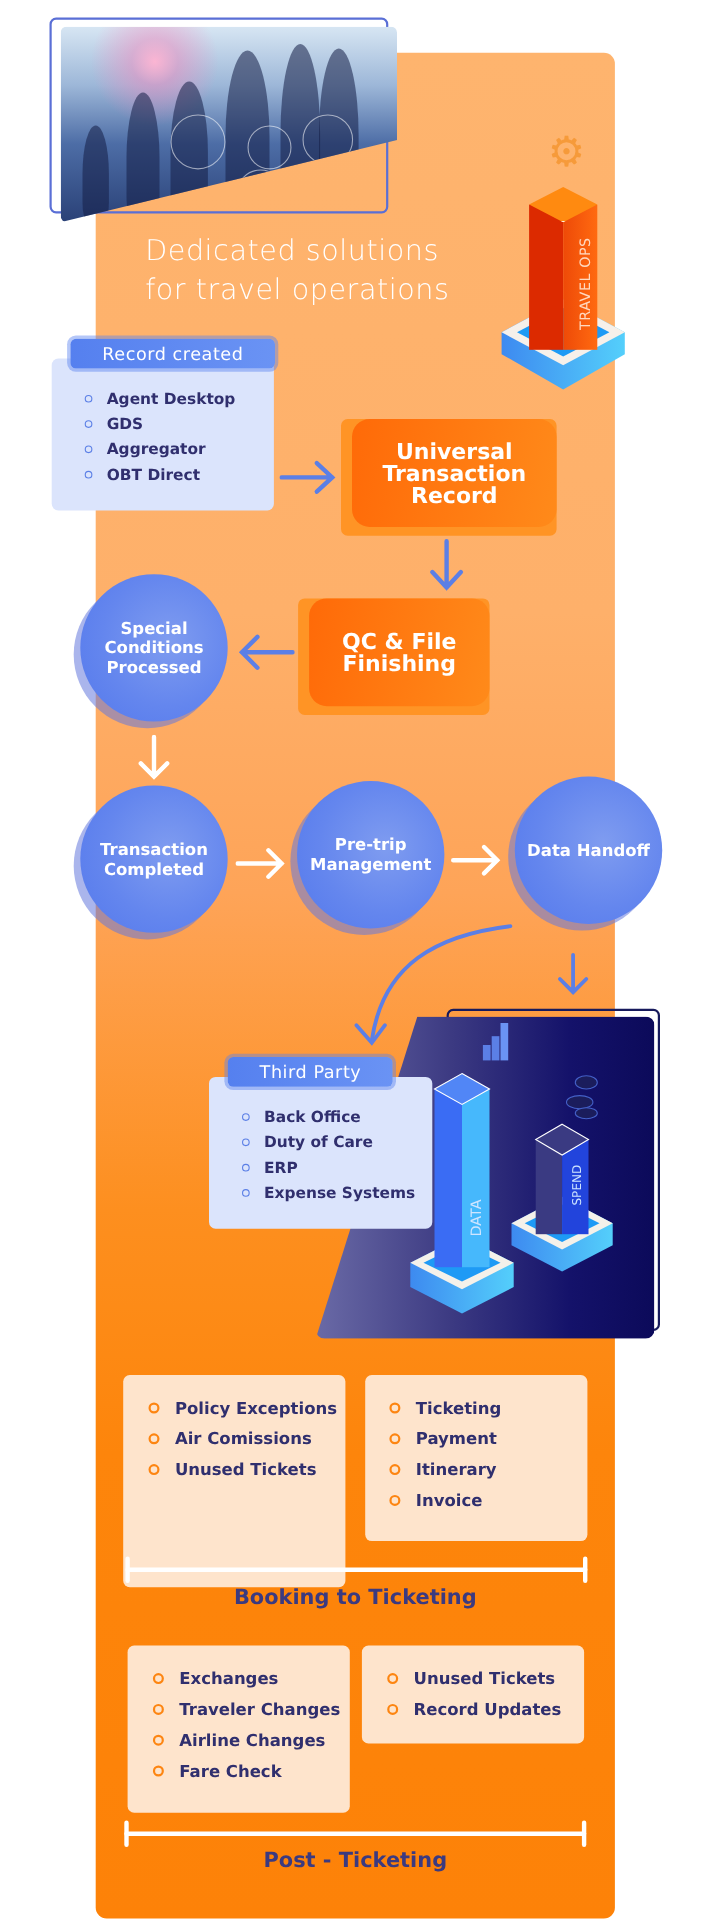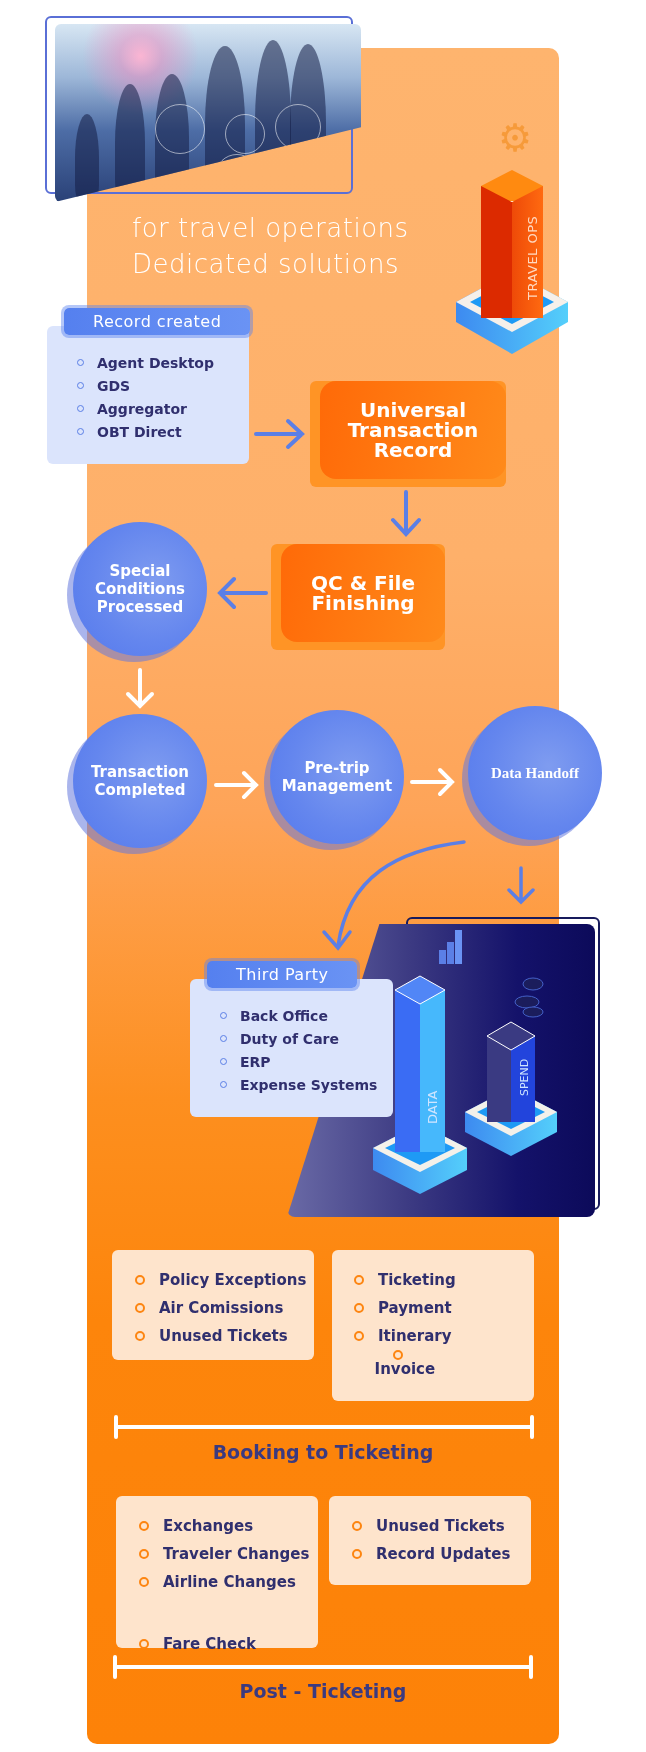--- a/index.html
+++ b/index.html
@@ -105,22 +105,22 @@
   <div class="silhouette" style="left:200px;top:16px;width:36px;height:162px;"></div>
   <div class="silhouette" style="left:235px;top:20px;width:36px;height:158px;"></div>
   <div class="silhouette" style="left:20px;top:90px;width:24px;height:88px;"></div>
   <div class="chart-circle" style="left:100px;top:80px;width:50px;height:50px;"></div>
   <div class="chart-circle" style="left:170px;top:90px;width:40px;height:40px;"></div>
   <div class="chart-circle" style="left:220px;top:80px;width:46px;height:46px;"></div>
   <div class="chart-circle" style="left:160px;top:130px;width:44px;height:44px;"></div>
 </div>
 
 <div class="headline">
+  <div>Dedicated solutions</div>
   <div>for travel operations</div>
-  <div>Dedicated solutions</div>
 </div>
 
 <div class="gear">⚙</div>
 <svg class="tower-base" viewBox="0 0 120 100">
   <defs>
     <linearGradient id="baseG" x1="0" x2="1">
         <stop offset="0" stop-color="#3d8af0"></stop>
         <stop offset="1" stop-color="#54cffb"></stop>
       </linearGradient>
   </defs>
@@ -199,21 +199,21 @@
 
 <div class="circle" style="left:270px;top:710px;">
   <div class="shadow"></div>
   <div class="disc">Pre-trip Management</div>
 </div>
 
 <svg class="arrow" style="left:410px;top:766px;" width="46" height="32" viewBox="0 0 46 32">
   <path d="M2 16 H42 M30 4 L42 16 L30 28" stroke="#ffffff" stroke-width="4" fill="none" stroke-linecap="round"></path>
 </svg>
 
-<div class="circle" style="left:468px;top:706px;font-family:Liberation Serif, serif;">
+<div class="circle" style="left:468px;top:706px;">
   <div class="shadow"></div>
   <div class="disc">Data Handoff</div>
 </div>
 
 <svg class="arrow" style="left:318px;top:836px;" width="150" height="120" viewBox="0 0 150 120">
   <path d="M146 6 C 80 14, 30 40, 20 110" stroke="#5b7fe6" stroke-width="3.5" fill="none" stroke-linecap="round"></path>
   <path d="M6 96 L20 112 L32 96" stroke="#5b7fe6" stroke-width="3.5" fill="none" stroke-linecap="round"></path>
 </svg>
 
 <svg class="arrow" style="left:505px;top:866px;" width="32" height="42" viewBox="0 0 32 42">
@@ -281,21 +281,21 @@
         <span>ERP</span>
       </li>
     <li>
         <span class="bullet"></span>
         <span>Expense Systems</span>
       </li>
   </ul>
 </div>
 <div class="tag" style="left:207px;top:961px;">Third Party</div>
 
-<div class="peach-card" style="left:112px;top:1250px;width:202px;height:110px;">
+<div class="peach-card" style="left:112px;top:1250px;width:202px;height:193px;">
   <ul class="list" style="left:23px;top:16px;">
     <li style="height:28px;font-size:15px;">
         <span class="bullet orange"></span>
         <span>Policy Exceptions</span>
       </li>
     <li style="height:28px;font-size:15px;">
         <span class="bullet orange"></span>
         <span>Air Comissions</span>
       </li>
     <li style="height:28px;font-size:15px;">
@@ -311,21 +311,21 @@
         <span>Ticketing</span>
       </li>
     <li style="height:28px;font-size:15px;">
         <span class="bullet orange"></span>
         <span>Payment</span>
       </li>
     <li style="height:28px;font-size:15px;">
         <span class="bullet orange"></span>
         <span>Itinerary</span>
       </li>
-    <li style="height:28px;font-size:15px;flex-direction:column;">
+    <li style="height:28px;font-size:15px;">
         <span class="bullet orange"></span>
         <span>Invoice</span>
       </li>
   </ul>
 </div>
 <div class="bracket" style="left:114px;top:1415px;width:420px;">
   <div class="bar"></div>
     <div class="endL"></div>
     <div class="endR"></div>
 </div>
@@ -338,21 +338,21 @@
         <span>Exchanges</span>
       </li>
     <li style="height:28px;font-size:15px;">
         <span class="bullet orange"></span>
         <span>Traveler Changes</span>
       </li>
     <li style="height:28px;font-size:15px;">
         <span class="bullet orange"></span>
         <span>Airline Changes</span>
       </li>
-    <li style="height:28px;font-size:15px;margin-top:34px;">
+    <li style="height:28px;font-size:15px;">
         <span class="bullet orange"></span>
         <span>Fare Check</span>
       </li>
   </ul>
 </div>
 <div class="peach-card" style="left:329px;top:1496px;width:202px;height:89px;">
   <ul class="list" style="left:23px;top:16px;">
     <li style="height:28px;font-size:15px;">
         <span class="bullet orange"></span>
         <span>Unused Tickets</span>

